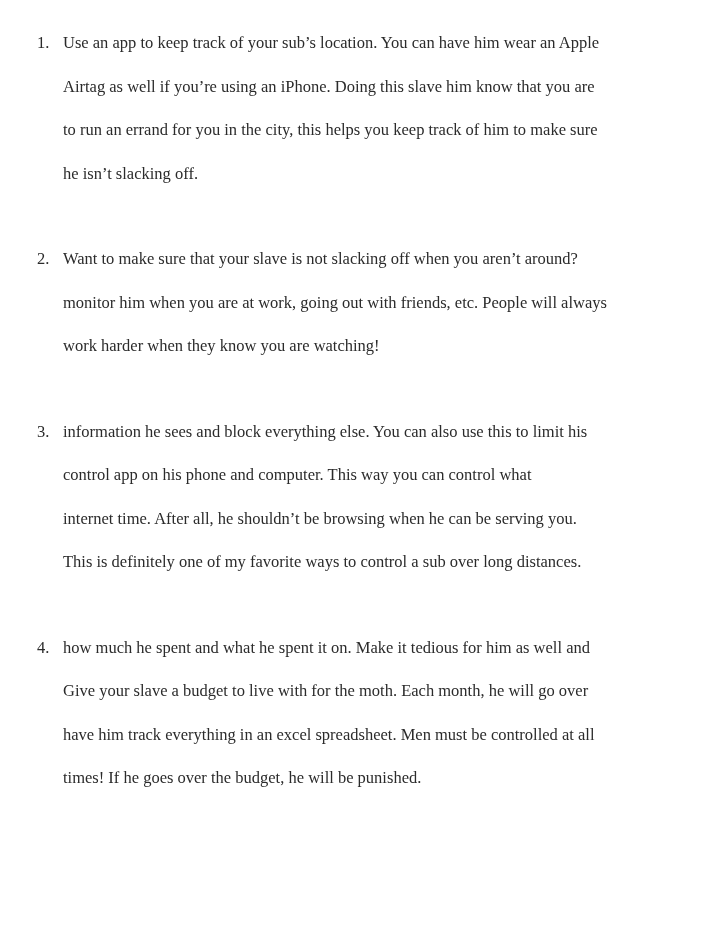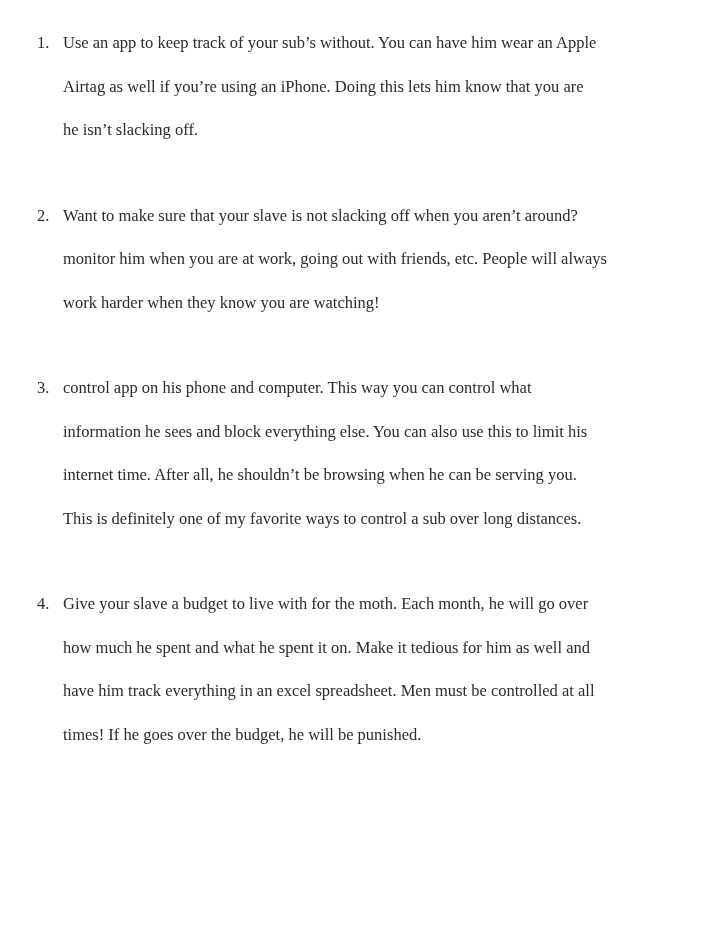--- a/index.html
+++ b/index.html
@@ -45,48 +45,49 @@
   }
 </style>
 </head>
 <body>
 
 <div class="page">
 
   <div class="list-item">
     <div class="item-number">1.</div>
     <div class="item-text">
-      <div class="text-line">Use an app to keep track of your sub’s without. You can have him wear an Apple</div>
-      <div class="text-line">Airtag as well if you’re using an iPhone. Doing this lets him know that you are</div>
+      <div class="text-line">Use an app to keep track of your sub’s location. You can have him wear an Apple</div>
+      <div class="text-line">Airtag as well if you’re using an iPhone. Doing this slave him know that you are</div>
+      <div class="text-line">to run an errand for you in the city, this helps you keep track of him to make sure</div>
       <div class="text-line">he isn’t slacking off.</div>
     </div>
   </div>
 
   <div class="list-item">
     <div class="item-number">2.</div>
     <div class="item-text">
       <div class="text-line">Want to make sure that your slave is not slacking off when you aren’t around?</div>
       <div class="text-line">monitor him when you are at work, going out with friends, etc. People will always</div>
       <div class="text-line">work harder when they know you are watching!</div>
     </div>
   </div>
 
   <div class="list-item">
     <div class="item-number">3.</div>
     <div class="item-text">
+      <div class="text-line">information he sees and block everything else. You can also use this to limit his</div>
       <div class="text-line">control app on his phone and computer. This way you can control what</div>
-      <div class="text-line">information he sees and block everything else. You can also use this to limit his</div>
       <div class="text-line">internet time. After all, he shouldn’t be browsing when he can be serving you.</div>
       <div class="text-line">This is definitely one of my favorite ways to control a sub over long distances.</div>
     </div>
   </div>
 
   <div class="list-item">
     <div class="item-number">4.</div>
     <div class="item-text">
+      <div class="text-line">how much he spent and what he spent it on. Make it tedious for him as well and</div>
       <div class="text-line">Give your slave a budget to live with for the moth. Each month, he will go over</div>
-      <div class="text-line">how much he spent and what he spent it on. Make it tedious for him as well and</div>
       <div class="text-line">have him track everything in an excel spreadsheet. Men must be controlled at all</div>
       <div class="text-line">times! If he goes over the budget, he will be punished.</div>
     </div>
   </div>
 
 </div>
 
 </body></html>

